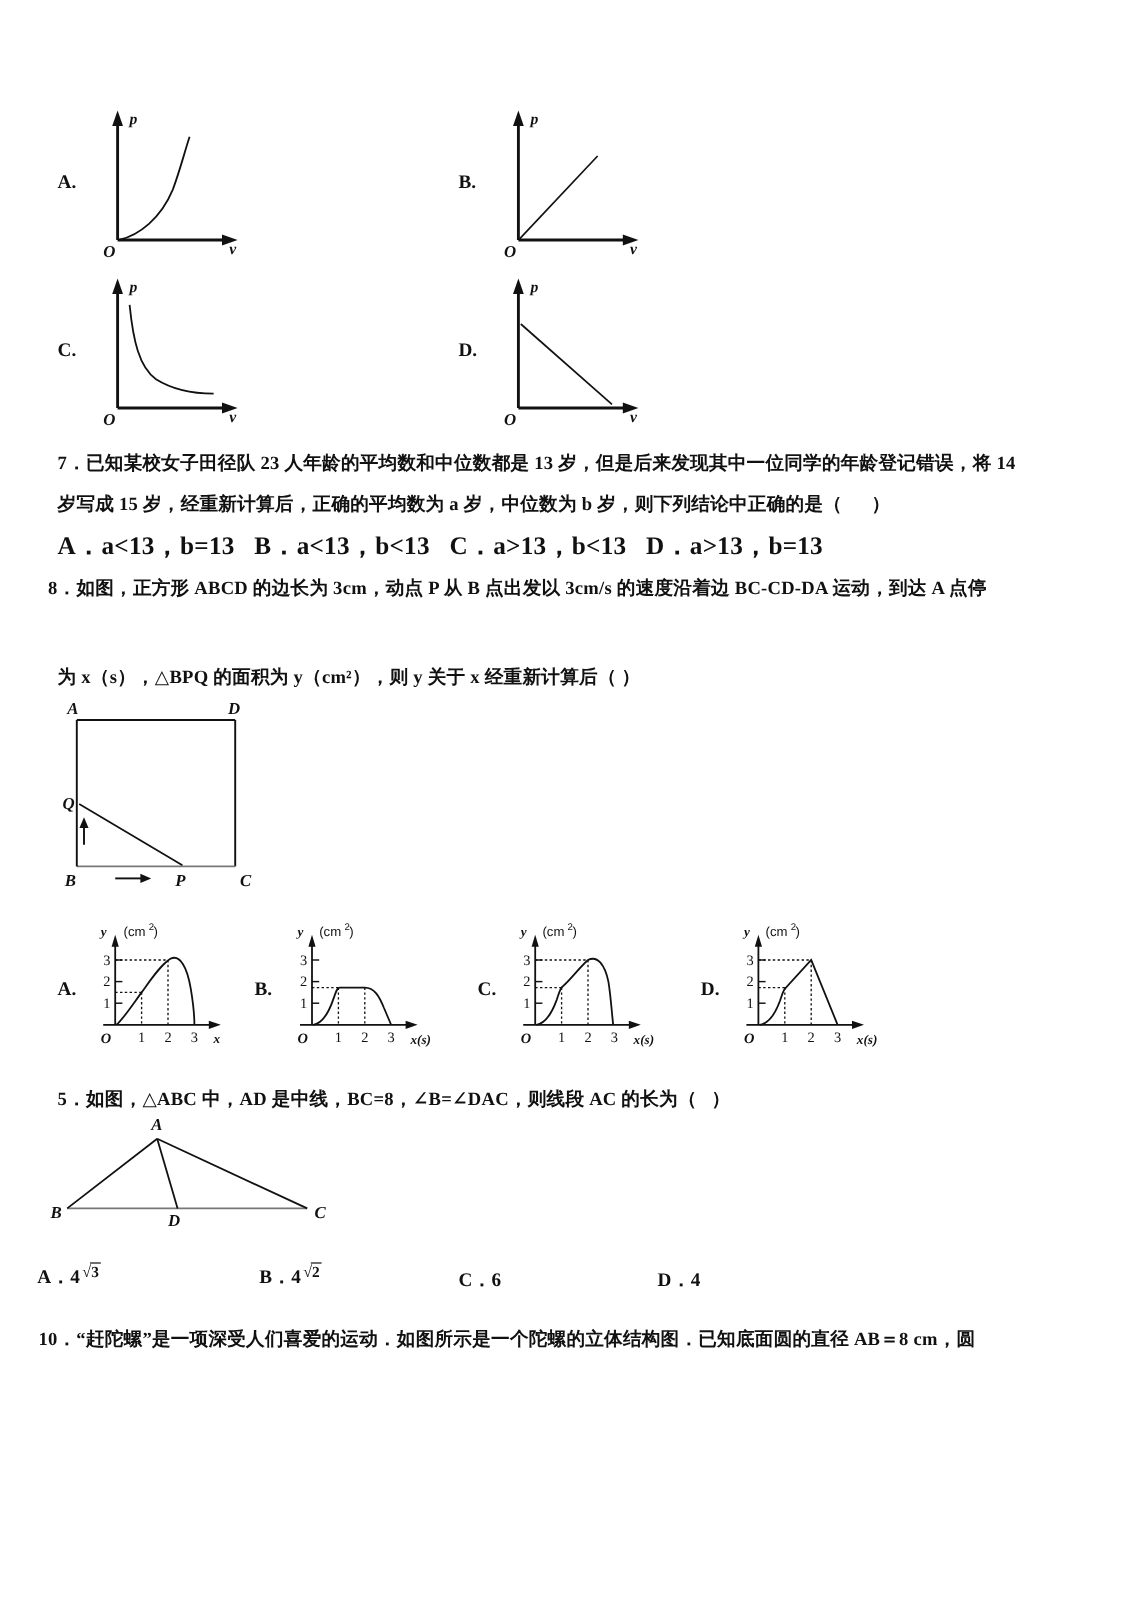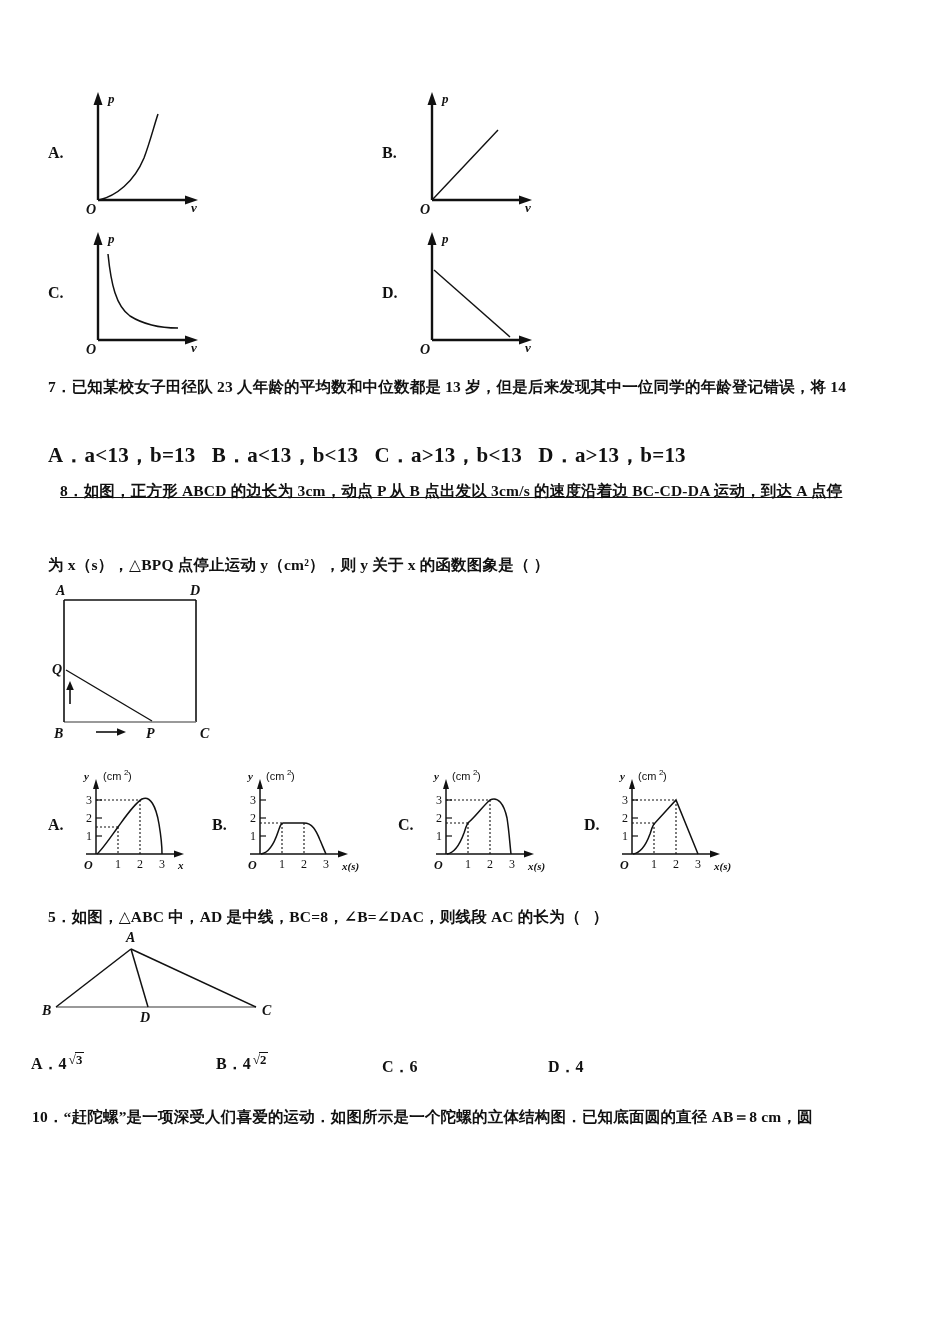--- a/index.html
+++ b/index.html
@@ -159,24 +159,25 @@
       <line x1="20" y1="118" x2="110" y2="118" stroke="#111" stroke-width="2.4"></line>
       <polygon points="120,118 107,113.5 107,122.5" fill="#111"></polygon>
       <line x1="22" y1="48" x2="98" y2="115" stroke="#111" stroke-width="1.4"></line>
       <text class="axis-lbl" x="30" y="21">p</text>
       <text class="axis-lbl" x="113" y="130">v</text>
       <text class="vert-lbl" x="8" y="132">O</text>
     </svg>
   </div>
 
   <div class="qtext" style="left:48px; top:370px; width:870px;">7．已知某校女子田径队 23 人年龄的平均数和中位数都是 13 岁，但是后来发现其中一位同学的年龄登记错误，将 14</div>
+  <div class="qtext" style="left:48px; top:404px; width:870px;">岁写成 15 岁，经重新计算后，正确的平均数为 a 岁，中位数为 b 岁，则下列结论中正确的是（      ）</div>
   <div class="qtext opts" style="left:48px; top:438px; width:870px;">A．a&lt;13，b=13   B．a&lt;13，b&lt;13   C．a&gt;13，b&lt;13   D．a&gt;13，b=13</div>
 
-  <div class="qtext" style="left:60px; top:474px; width:870px;text-decoration:underline;">8．如图，正方形 ABCD 的边长为 3cm，动点 P 从 B 点出发以 3cm/s 的速度沿着边 BC‑CD‑DA 运动，到达 A 点停</div>
-  <div class="qtext" style="left:48px; top:548px; width:870px;">为 x（s），△BPQ 点停止运动 y（cm²），则 y 关于 x 的函数图象是（ ）</div>
+  <div class="qtext" style="left:40px; top:474px; width:870px;">8．如图，正方形 ABCD 的边长为 3cm，动点 P 从 B 点出发以 3cm/s 的速度沿着边 BC‑CD‑DA 运动，到达 A 点停</div>
+  <div class="qtext" style="left:48px; top:548px; width:870px;">为 x（s），△BPQ 的面积为 y（cm²），则 y 关于 x 经重新计算后（ ）</div>
 
   <div class="fig" style="left:44px; top:582px;">
     <svg width="220" height="160" viewBox="0 0 220 160">
 
       <line x1="20" y1="18" x2="152" y2="18" stroke="#111" stroke-width="1.6"></line>
       <line x1="152" y1="18" x2="152" y2="140" stroke="#111" stroke-width="1.6"></line>
       <line x1="20" y1="140" x2="152" y2="140" stroke="#777" stroke-width="1.6"></line>
       <line x1="20" y1="18" x2="20" y2="140" stroke="#111" stroke-width="1.6"></line>
 
       <line x1="22" y1="88" x2="108" y2="139" stroke="#111" stroke-width="1.4"></line>

